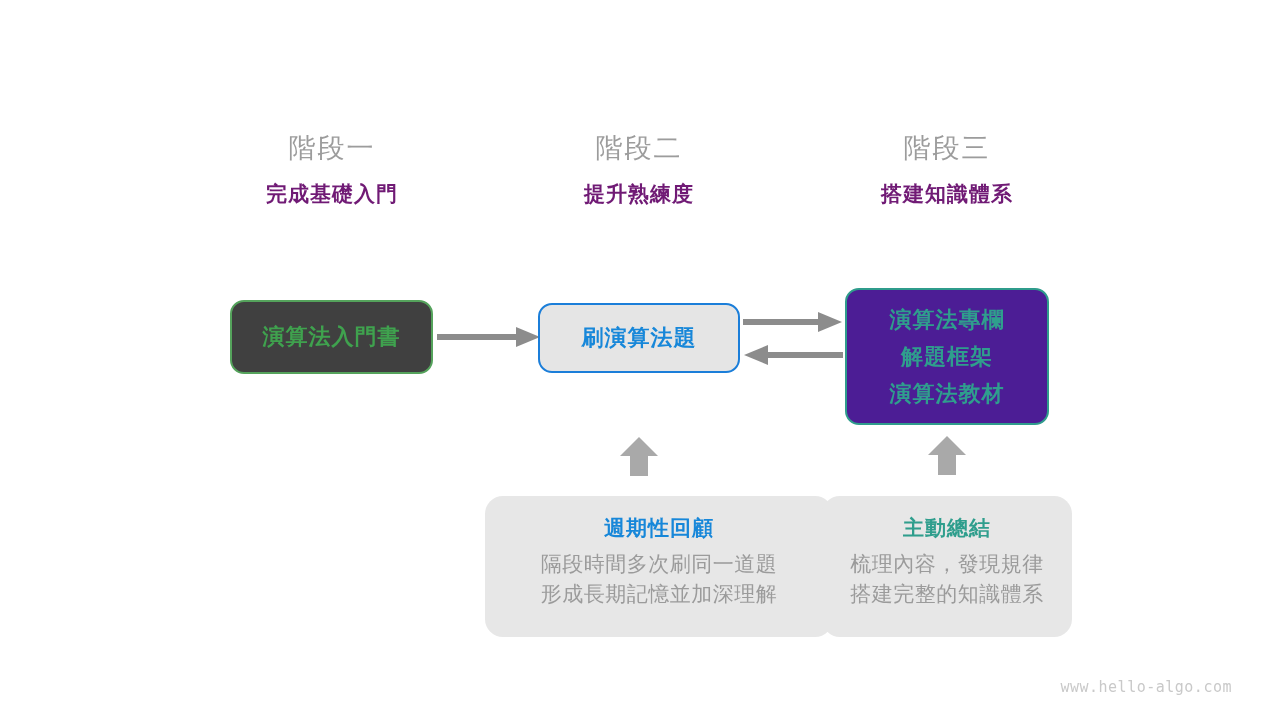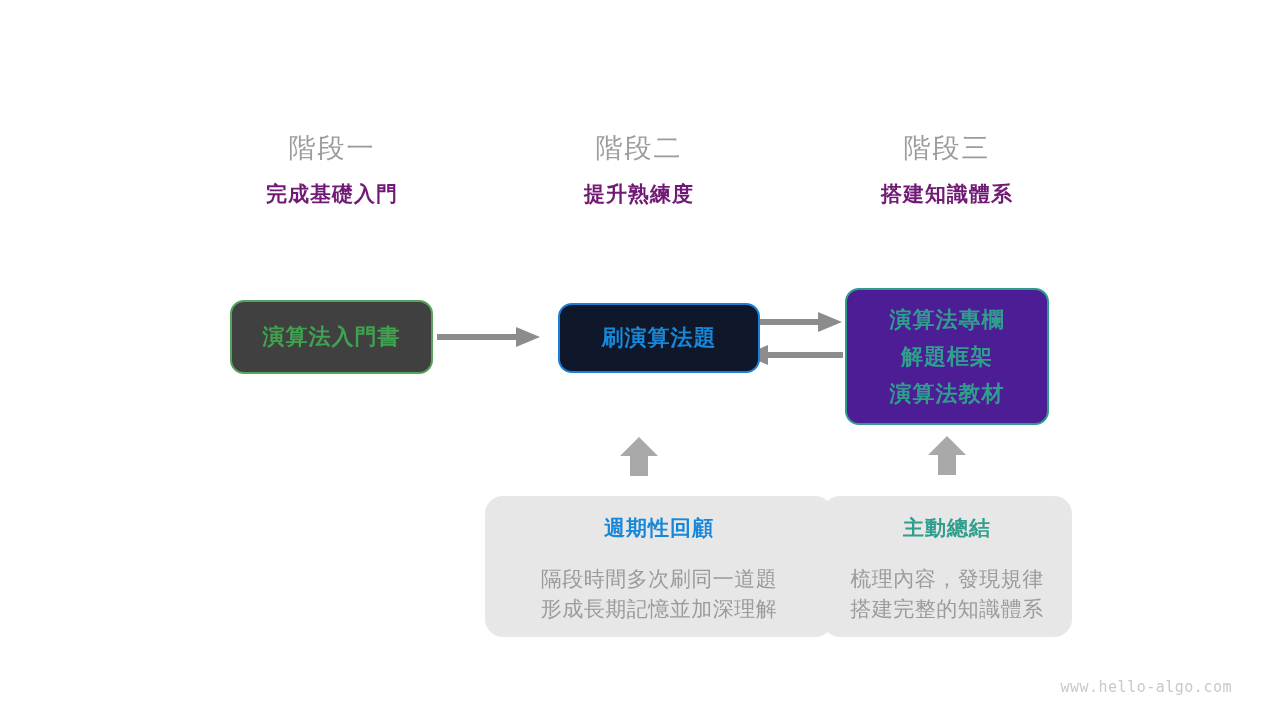--- a/index.html
+++ b/index.html
@@ -28,42 +28,42 @@
     position: absolute; border-radius: 14px; border: 2.5px solid;
     display: flex; flex-direction: column; align-items: center; justify-content: center;
     font-weight: 700; font-size: 22px; letter-spacing: 1px;
   }
   #box-intro {
     left: 230px; top: 300px; width: 203px; height: 74px;
     border-color: #55a35c; color: #3fa24e; background: #404040;
   }
   #box-practice {
     left: 538px; top: 303px; width: 202px; height: 70px;
-    border-color: #1b7ed9; color: #1787d9; background: #0f172a; margin-left: 20px;
+    border-color: #1b7ed9; color: #1787d9; background: #e5e5e5;
   }
   #box-advanced {
     left: 845px; top: 268px; width: 204px; height: 137px;
     border-color: #2f9c8c; color: #2f9e8d; background: #4c1d95;
     line-height: 37px;
     margin-top: 20px;
   }
 
   
   .info-box {
     position: absolute; top: 496px; height: 141px; border-radius: 18px;
     background: #e7e7e7; display: flex; flex-direction: column;
     align-items: center; justify-content: flex-start; padding-top: 18px;
   }
   #info-review { left: 485px; width: 348px; }
   #info-summary { left: 822px; width: 250px; }
   .info-title { font-size: 21px; font-weight: 700; letter-spacing: 1px; }
   #info-review .info-title { color: #1787d9; }
   #info-summary .info-title { color: #2f9e8d; }
   .info-body {
-    margin-top: 22px; font-size: 21px; line-height: 30px;
+    margin-top: 7px; font-size: 21px; line-height: 30px;
     color: #9b9b9b; text-align: center; letter-spacing: 0.5px;
   }
 
   
   #arrows { position: absolute; left: 0; top: 0; width: 1280px; height: 720px; pointer-events: none; }
 
   
   .watermark {
     position: absolute; right: 48px; top: 678px;
     font-family: "DejaVu Sans Mono", "Liberation Mono", monospace;

